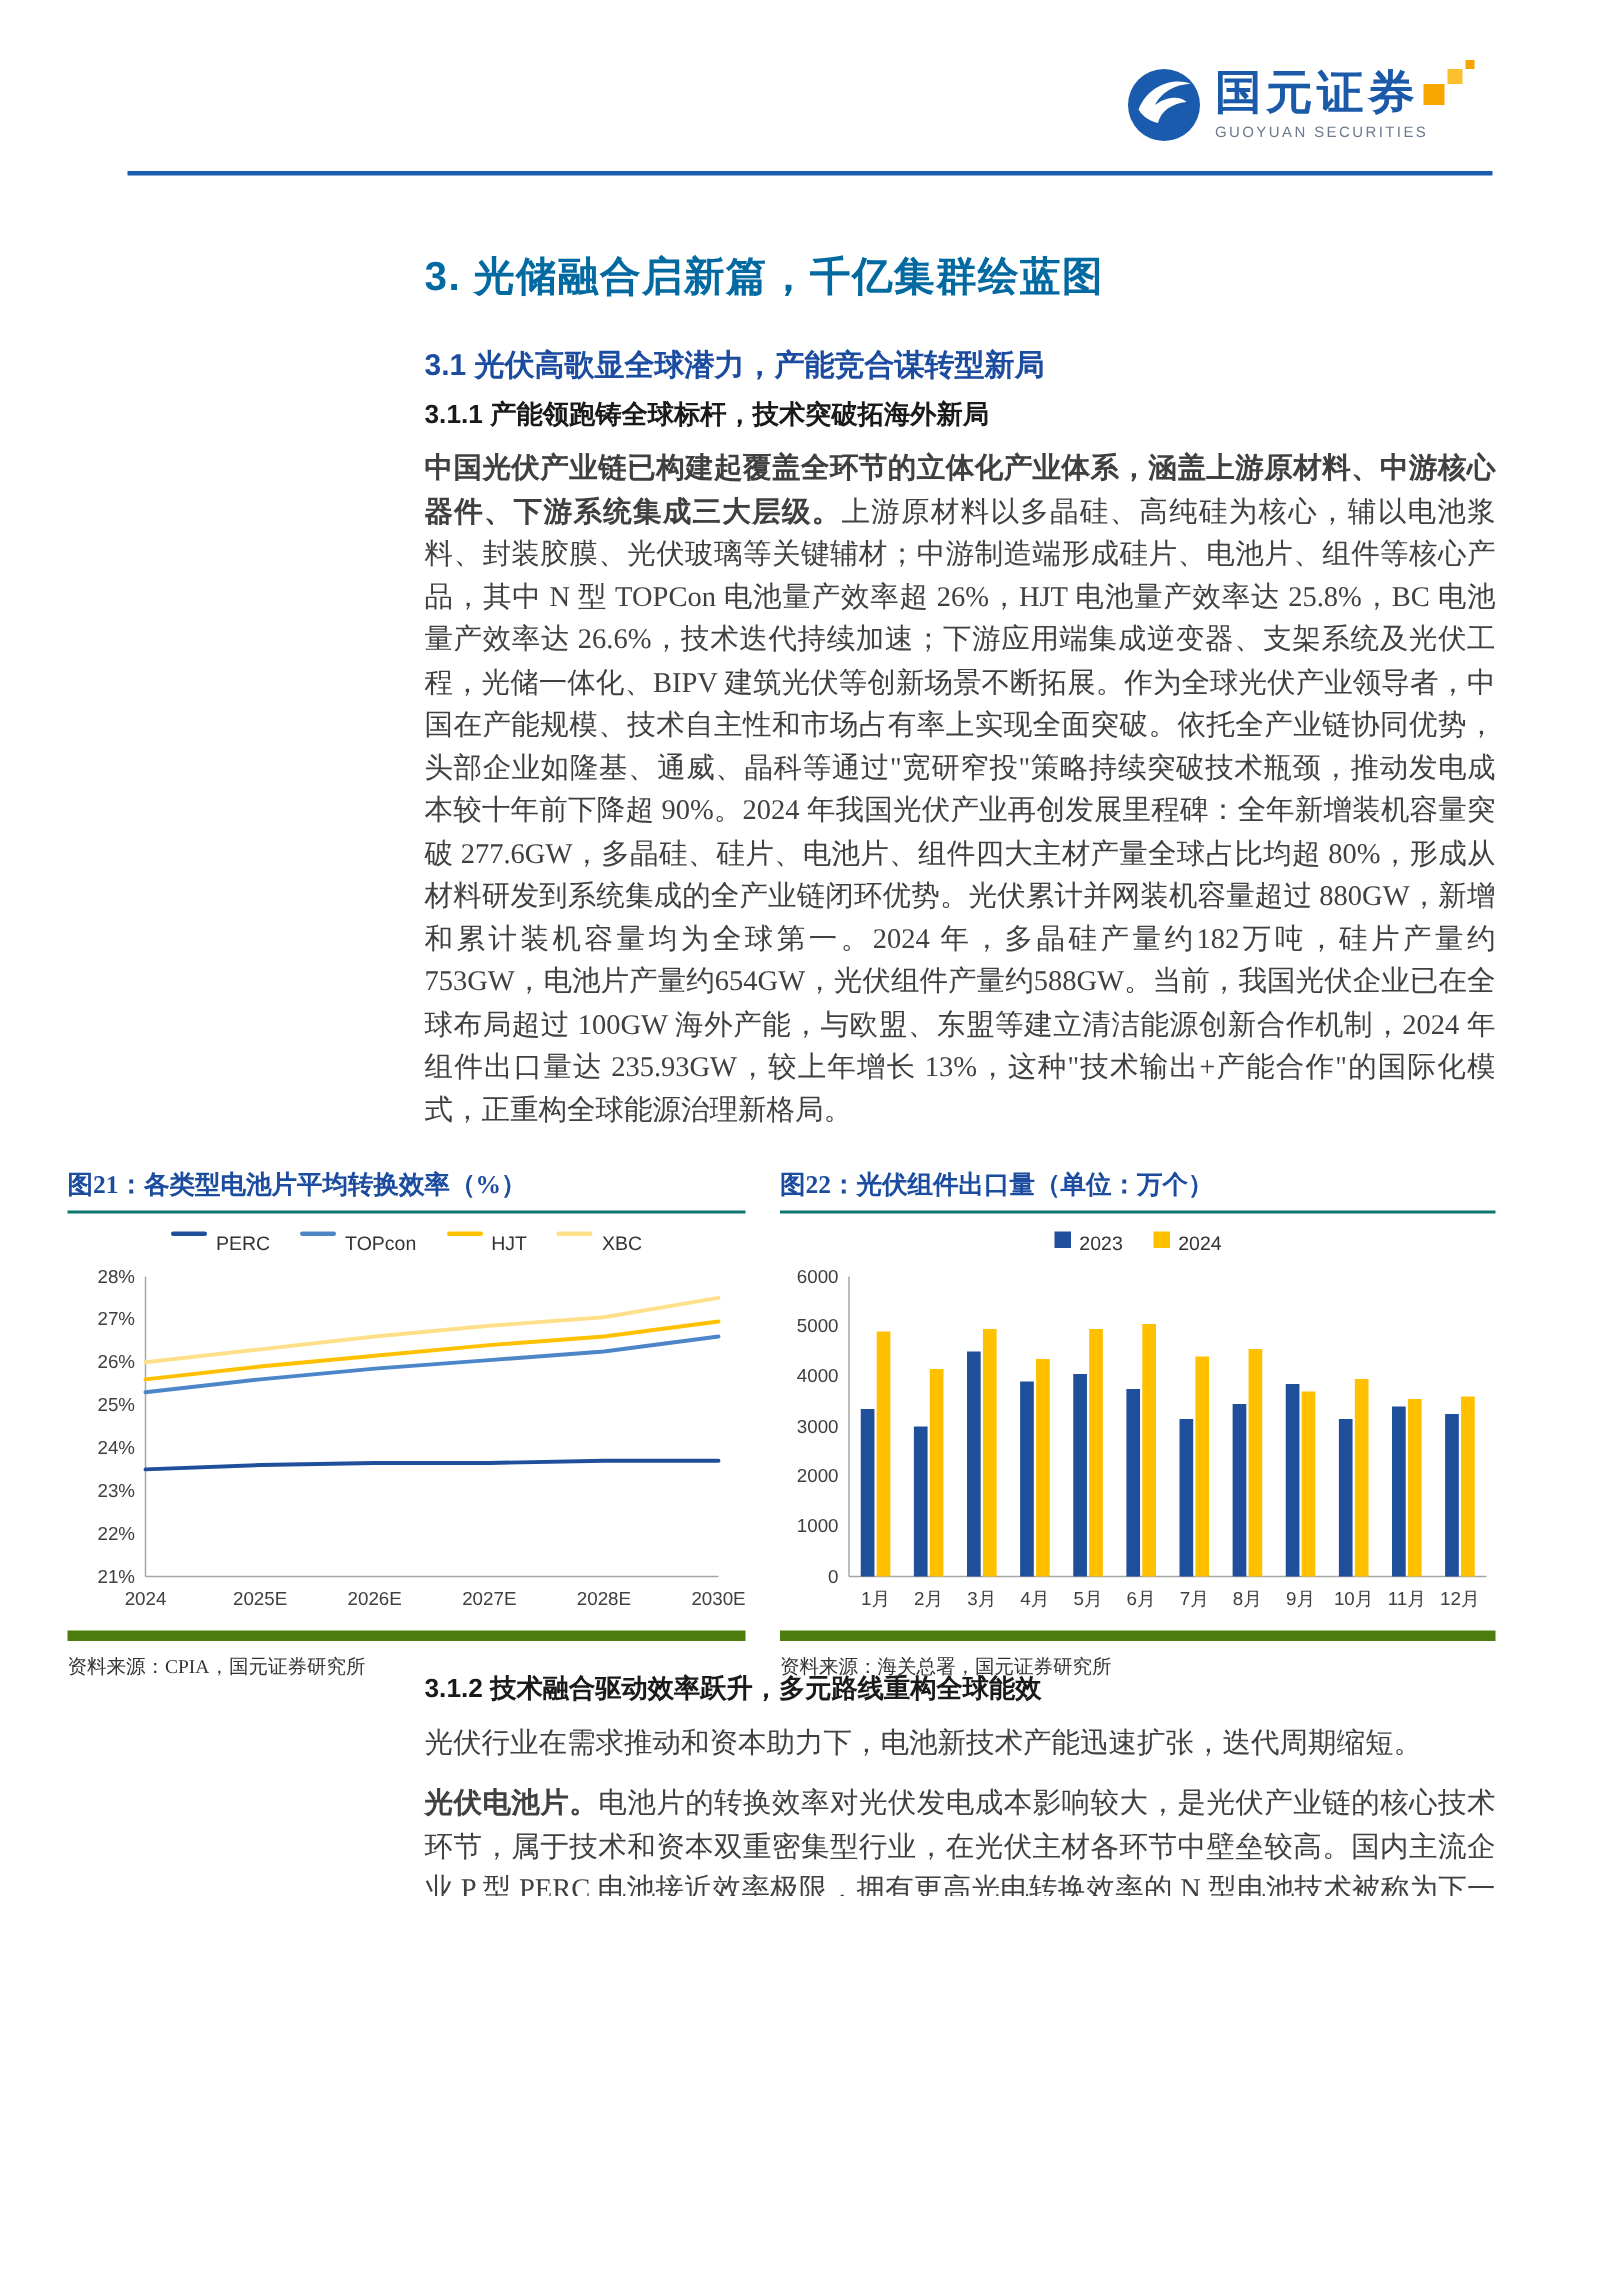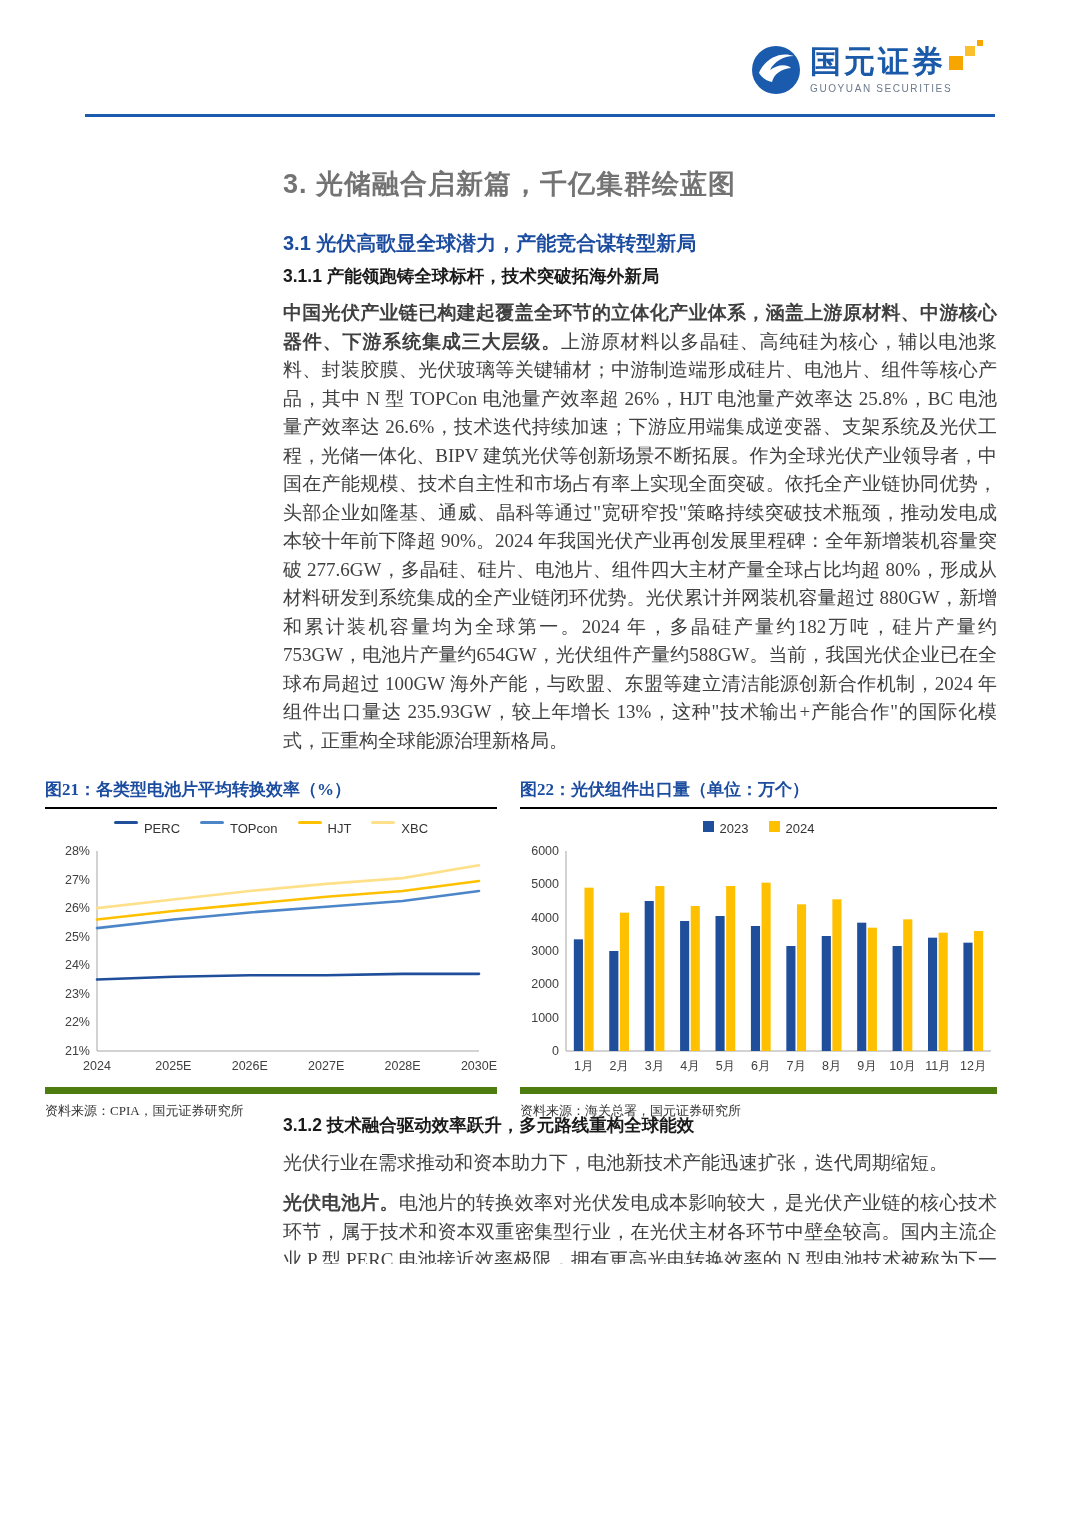--- a/index.html
+++ b/index.html
@@ -22,21 +22,21 @@
     font-size:10px; color:#6b7a8d; letter-spacing:1.6px; margin-top:3px;
   }
   .brand-squares { position:absolute; top:40px; left:947px; width:40px; height:34px; }
   .rule { position:absolute; left:85px; width:910px; background:#1A5BAD; }
   .rule-top { top:114px; height:3px; }
   .rule-bottom { top:1452px; height:2px; }
   
   .h1 {
     position:absolute; top:166px; left:283px;
     font-family:"Liberation Sans","DejaVu Sans",sans-serif;
-    font-size:27px; font-weight:bold; color:#737373; letter-spacing:1px;
+    font-size:27px; font-weight:bold; color:#0369a1; letter-spacing:1px;
   }
   .h2 {
     position:absolute; top:230px; left:283px;
     font-family:"Liberation Sans","DejaVu Sans",sans-serif;
     font-size:20px; font-weight:bold; color:#1B4C9F;
   }
   .h3 {
     position:absolute; left:283px;
     font-family:"Liberation Sans","DejaVu Sans",sans-serif;
     font-size:17.5px; font-weight:bold; color:#1a1a1a;text-align:right;
@@ -51,21 +51,21 @@
   .para2 { top:1149px; }
   .para3 { top:1189px; }
   .lead-bold { font-weight:bold; }
   
   .figure { position:absolute; top:778px; }
   .figure-left { left:45px; width:452px; }
   .figure-right { left:520px; width:477px; }
   .fig-title {
     font-family:"Liberation Serif","DejaVu Serif",serif;
     font-size:17px; font-weight:bold; color:#1B4C9F;
-    padding-bottom:6px; border-bottom:2px solid #000000;
+    padding-bottom:6px; border-bottom:2px solid #0f766e;
   }
   .legend {
     height:26px; display:flex; justify-content:center; align-items:center; gap:20px;
     font-family:"Liberation Sans","DejaVu Sans",sans-serif; font-size:13px; color:#333;
     margin-top:6px;
   }
   .legend-item { display:inline-flex; align-items:flex-start; gap:6px; }
   .swatch-line { display:inline-block; width:24px; height:3px; border-radius:2px; }
   .swatch-square { display:inline-block; width:11px; height:11px; }
   .fig-source {

